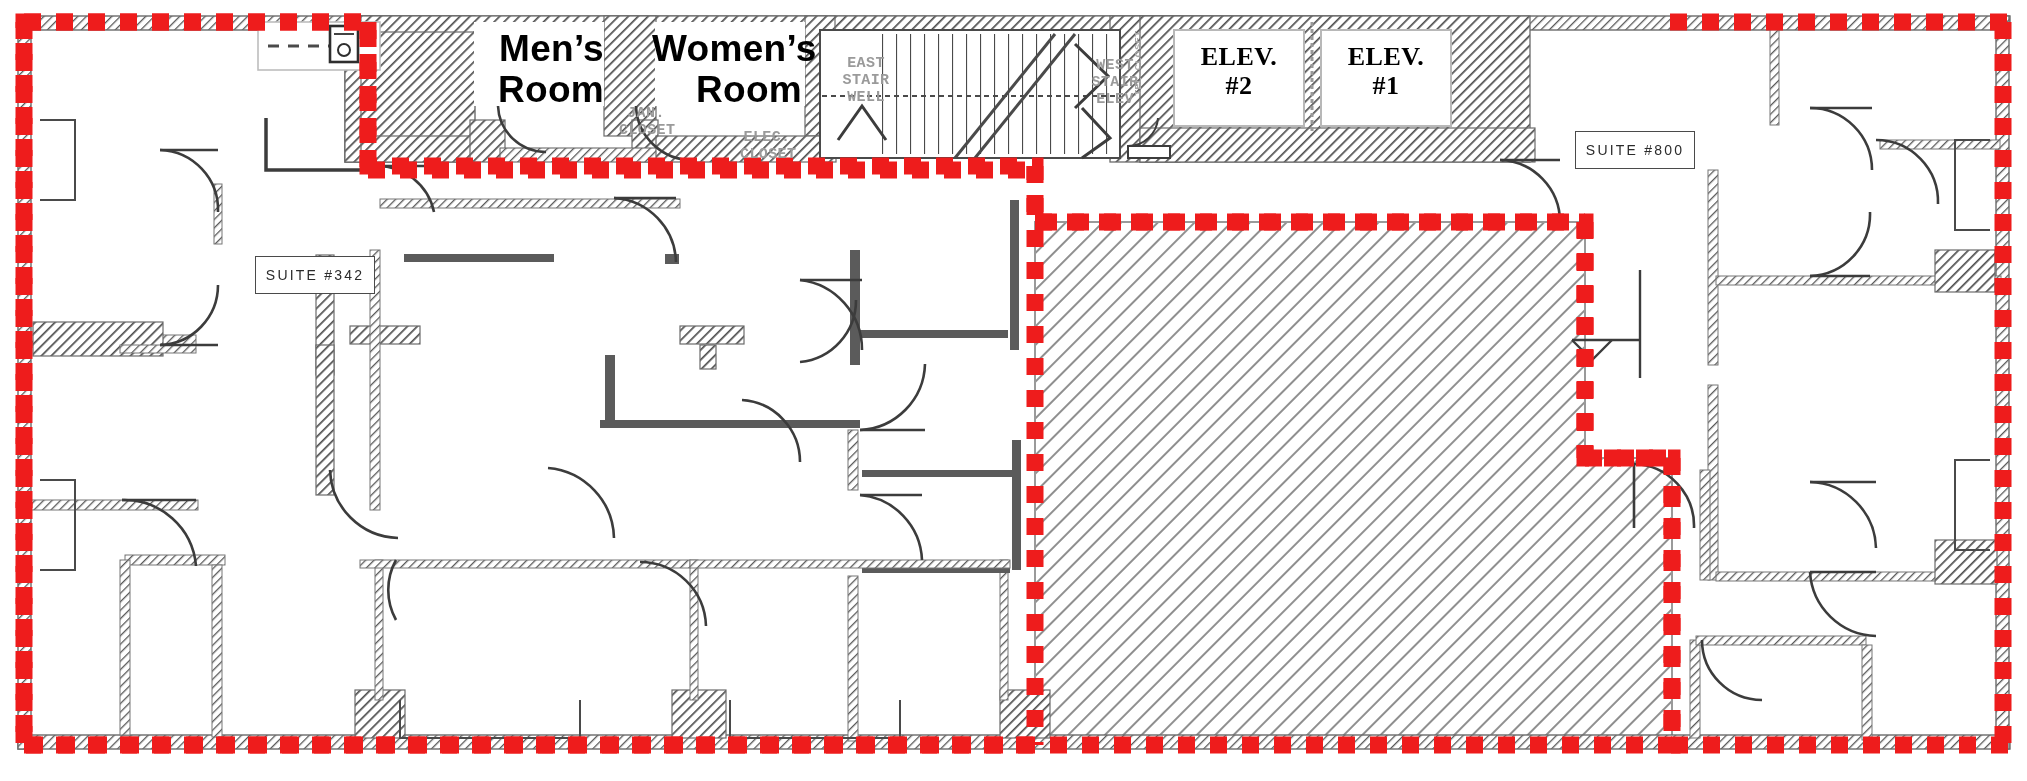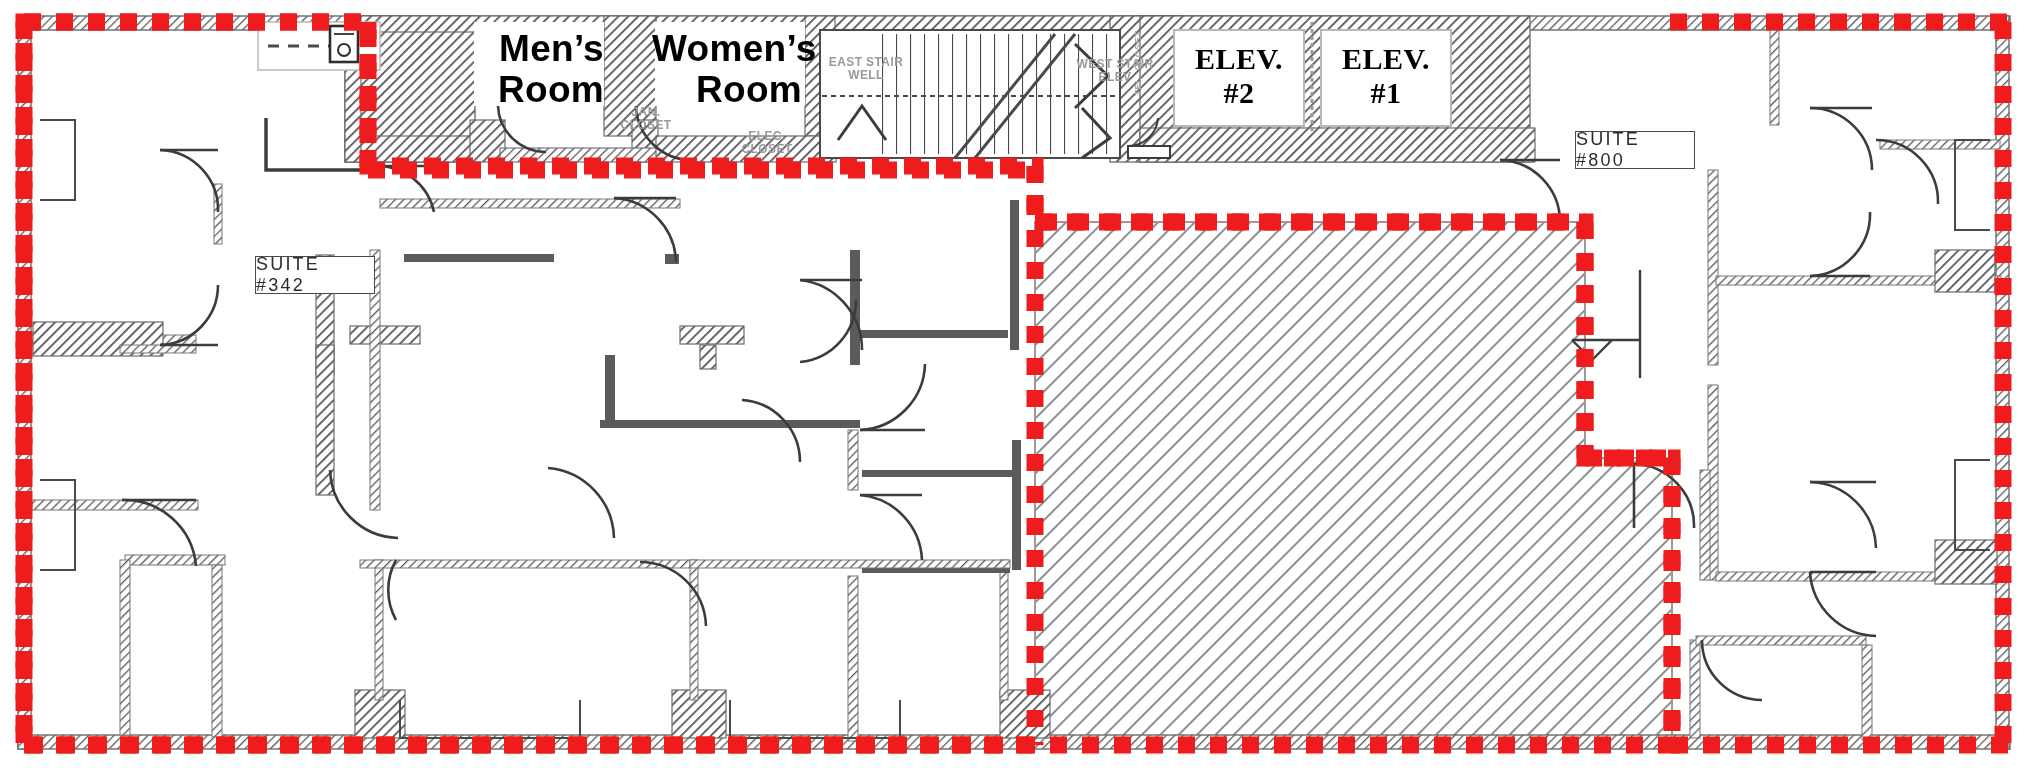--- a/index.html
+++ b/index.html
@@ -36,32 +36,32 @@
   .lbl-room {
     font-family: Liberation Sans, sans-serif;
     font-weight: bold;
     font-size: 37px;
     letter-spacing: 0.3px;
     text-align: right;
   }
   .lbl-elev {
     font-family: "Liberation Serif", serif;
     font-weight: bold;
-    font-size: 30px;
+    font-size: 26px;
     letter-spacing: 0.5px;
   }
   .lbl-suite {
     font-family: "Liberation Sans", sans-serif;
-    font-size: 18px;
+    font-size: 14px;
     letter-spacing: 2.2px;
     color: #2b2b2b;
   }
   .lbl-tiny {
-    font-family: Liberation Sans, sans-serif;
-    font-size: 12px;
+    font-family: Liberation Mono, monospace;
+    font-size: 15px;
     letter-spacing: 0.4px;
     color: #9a9a9a;
     font-weight: bold;
   }
   .lbl-tiny-v {
     font-family: "Liberation Sans", sans-serif;
     font-size: 9px;
     letter-spacing: 0.6px;
     color: #a8a8a8;
     font-weight: bold;

